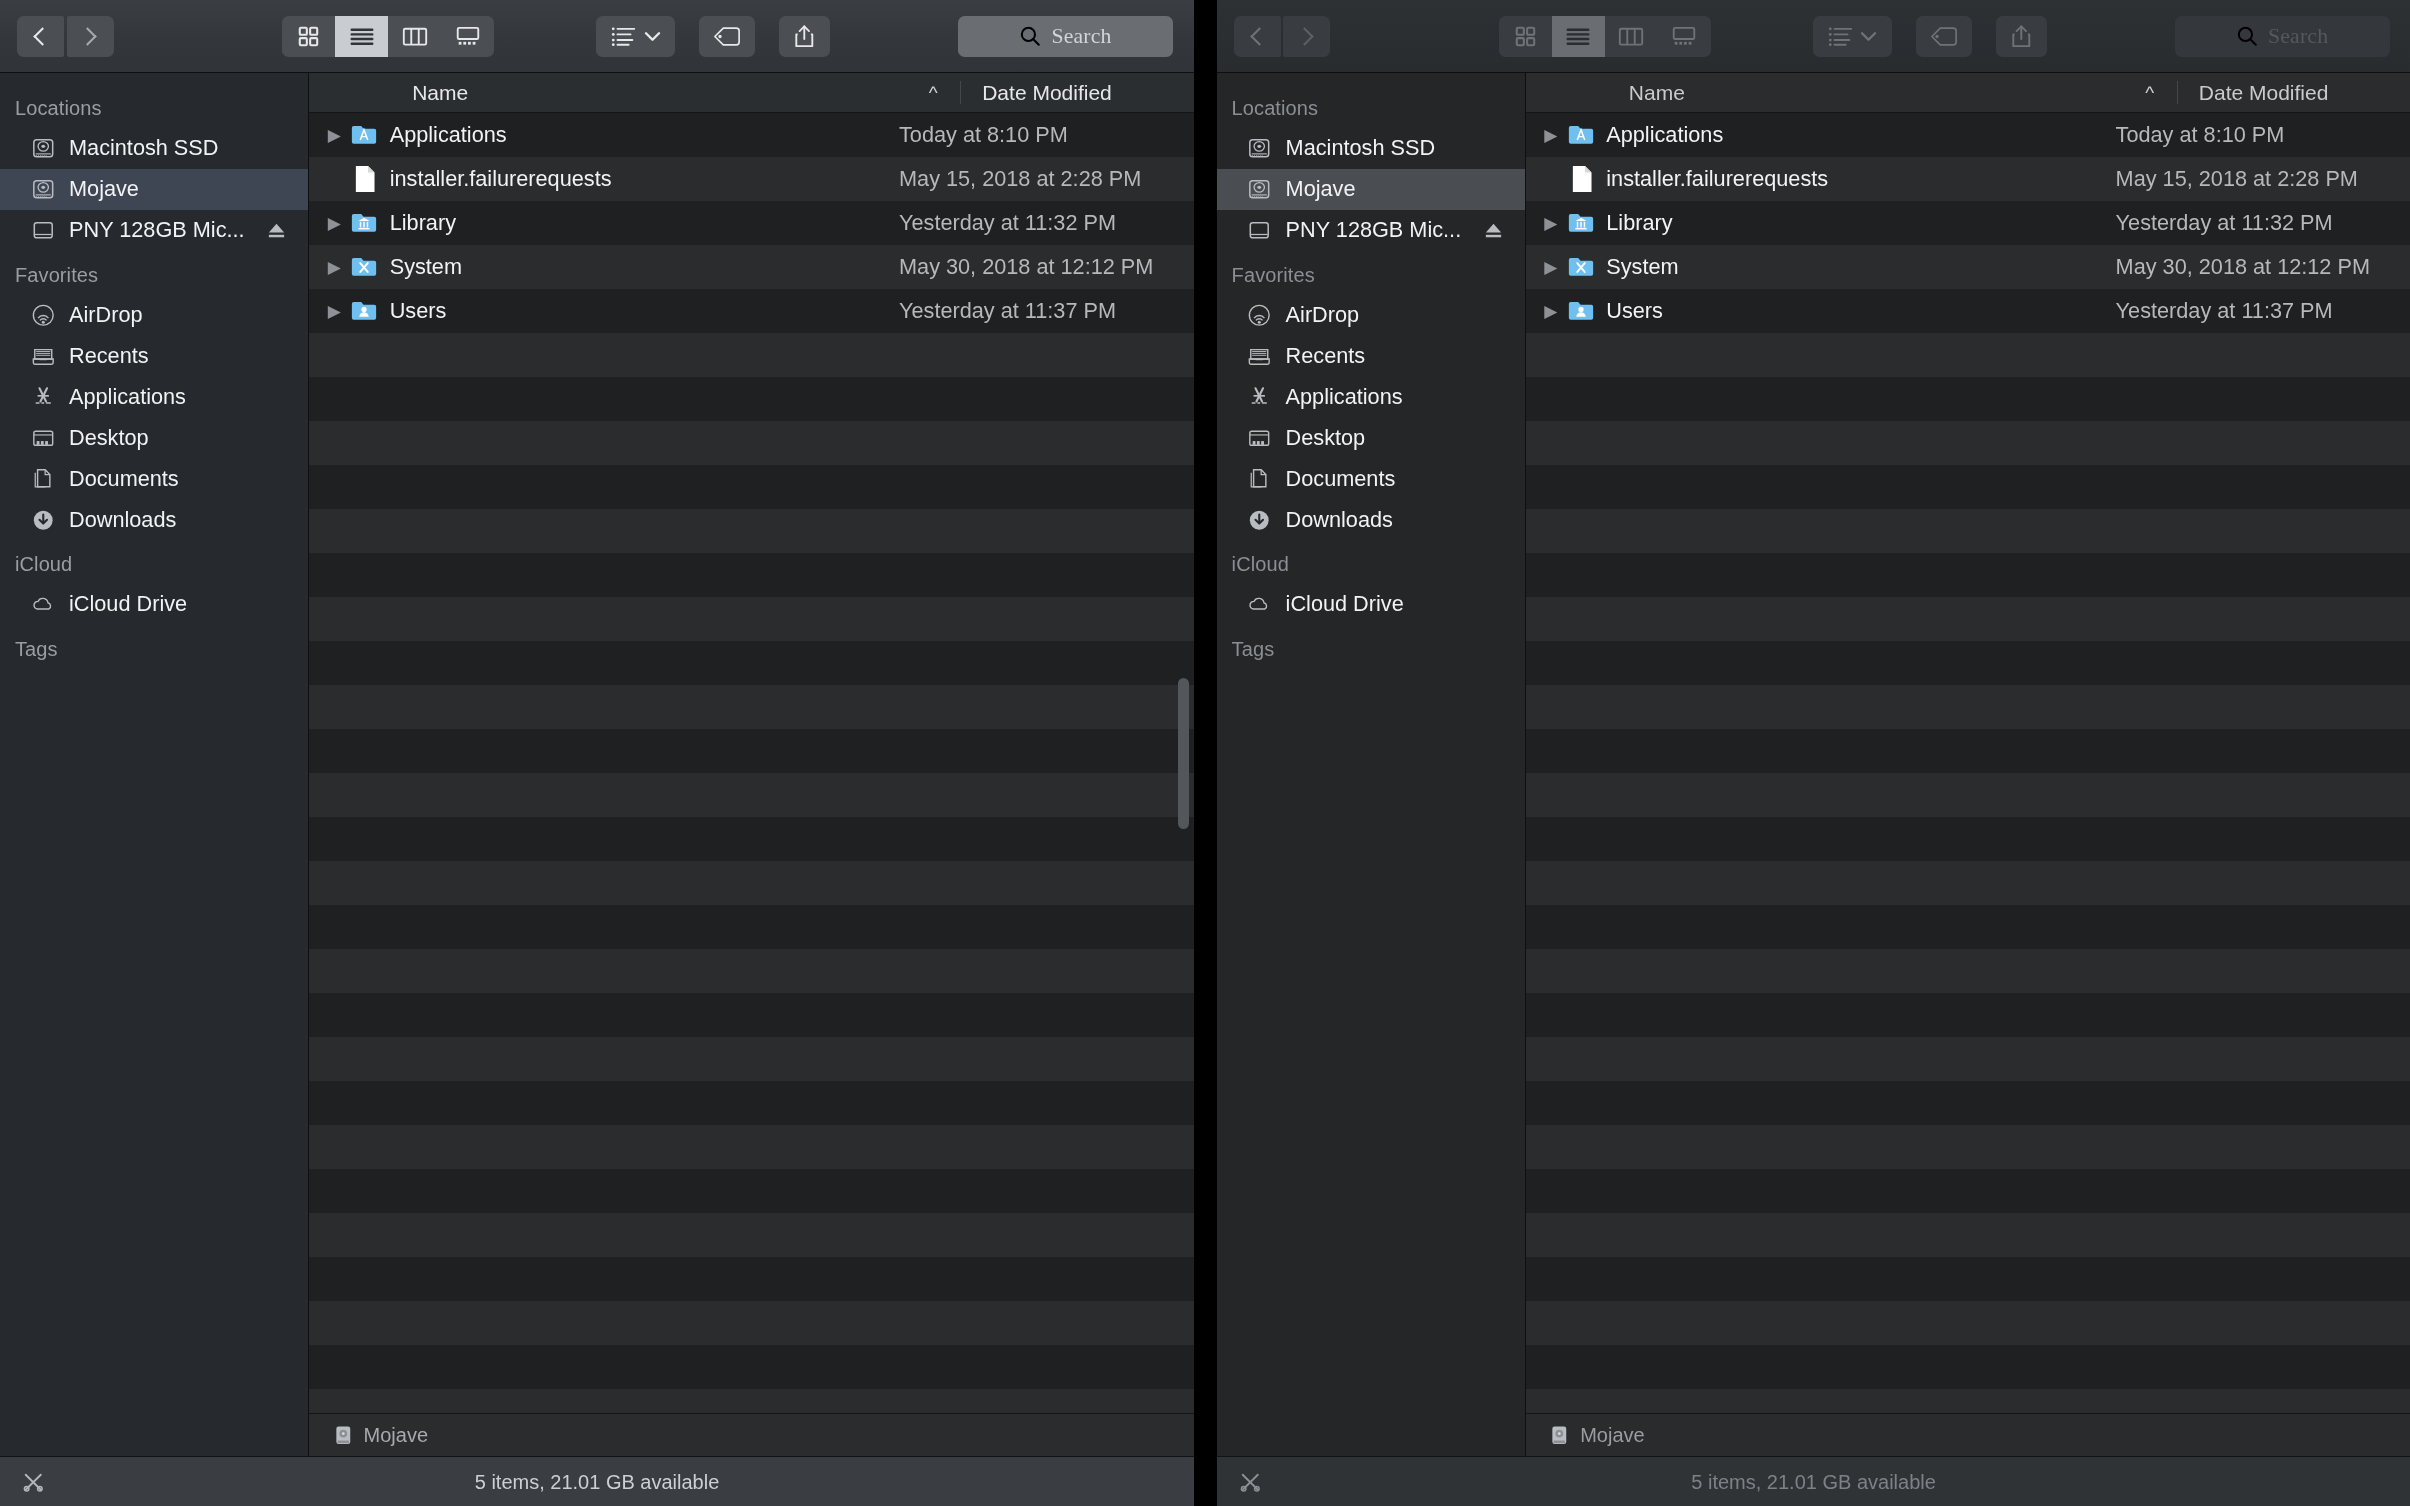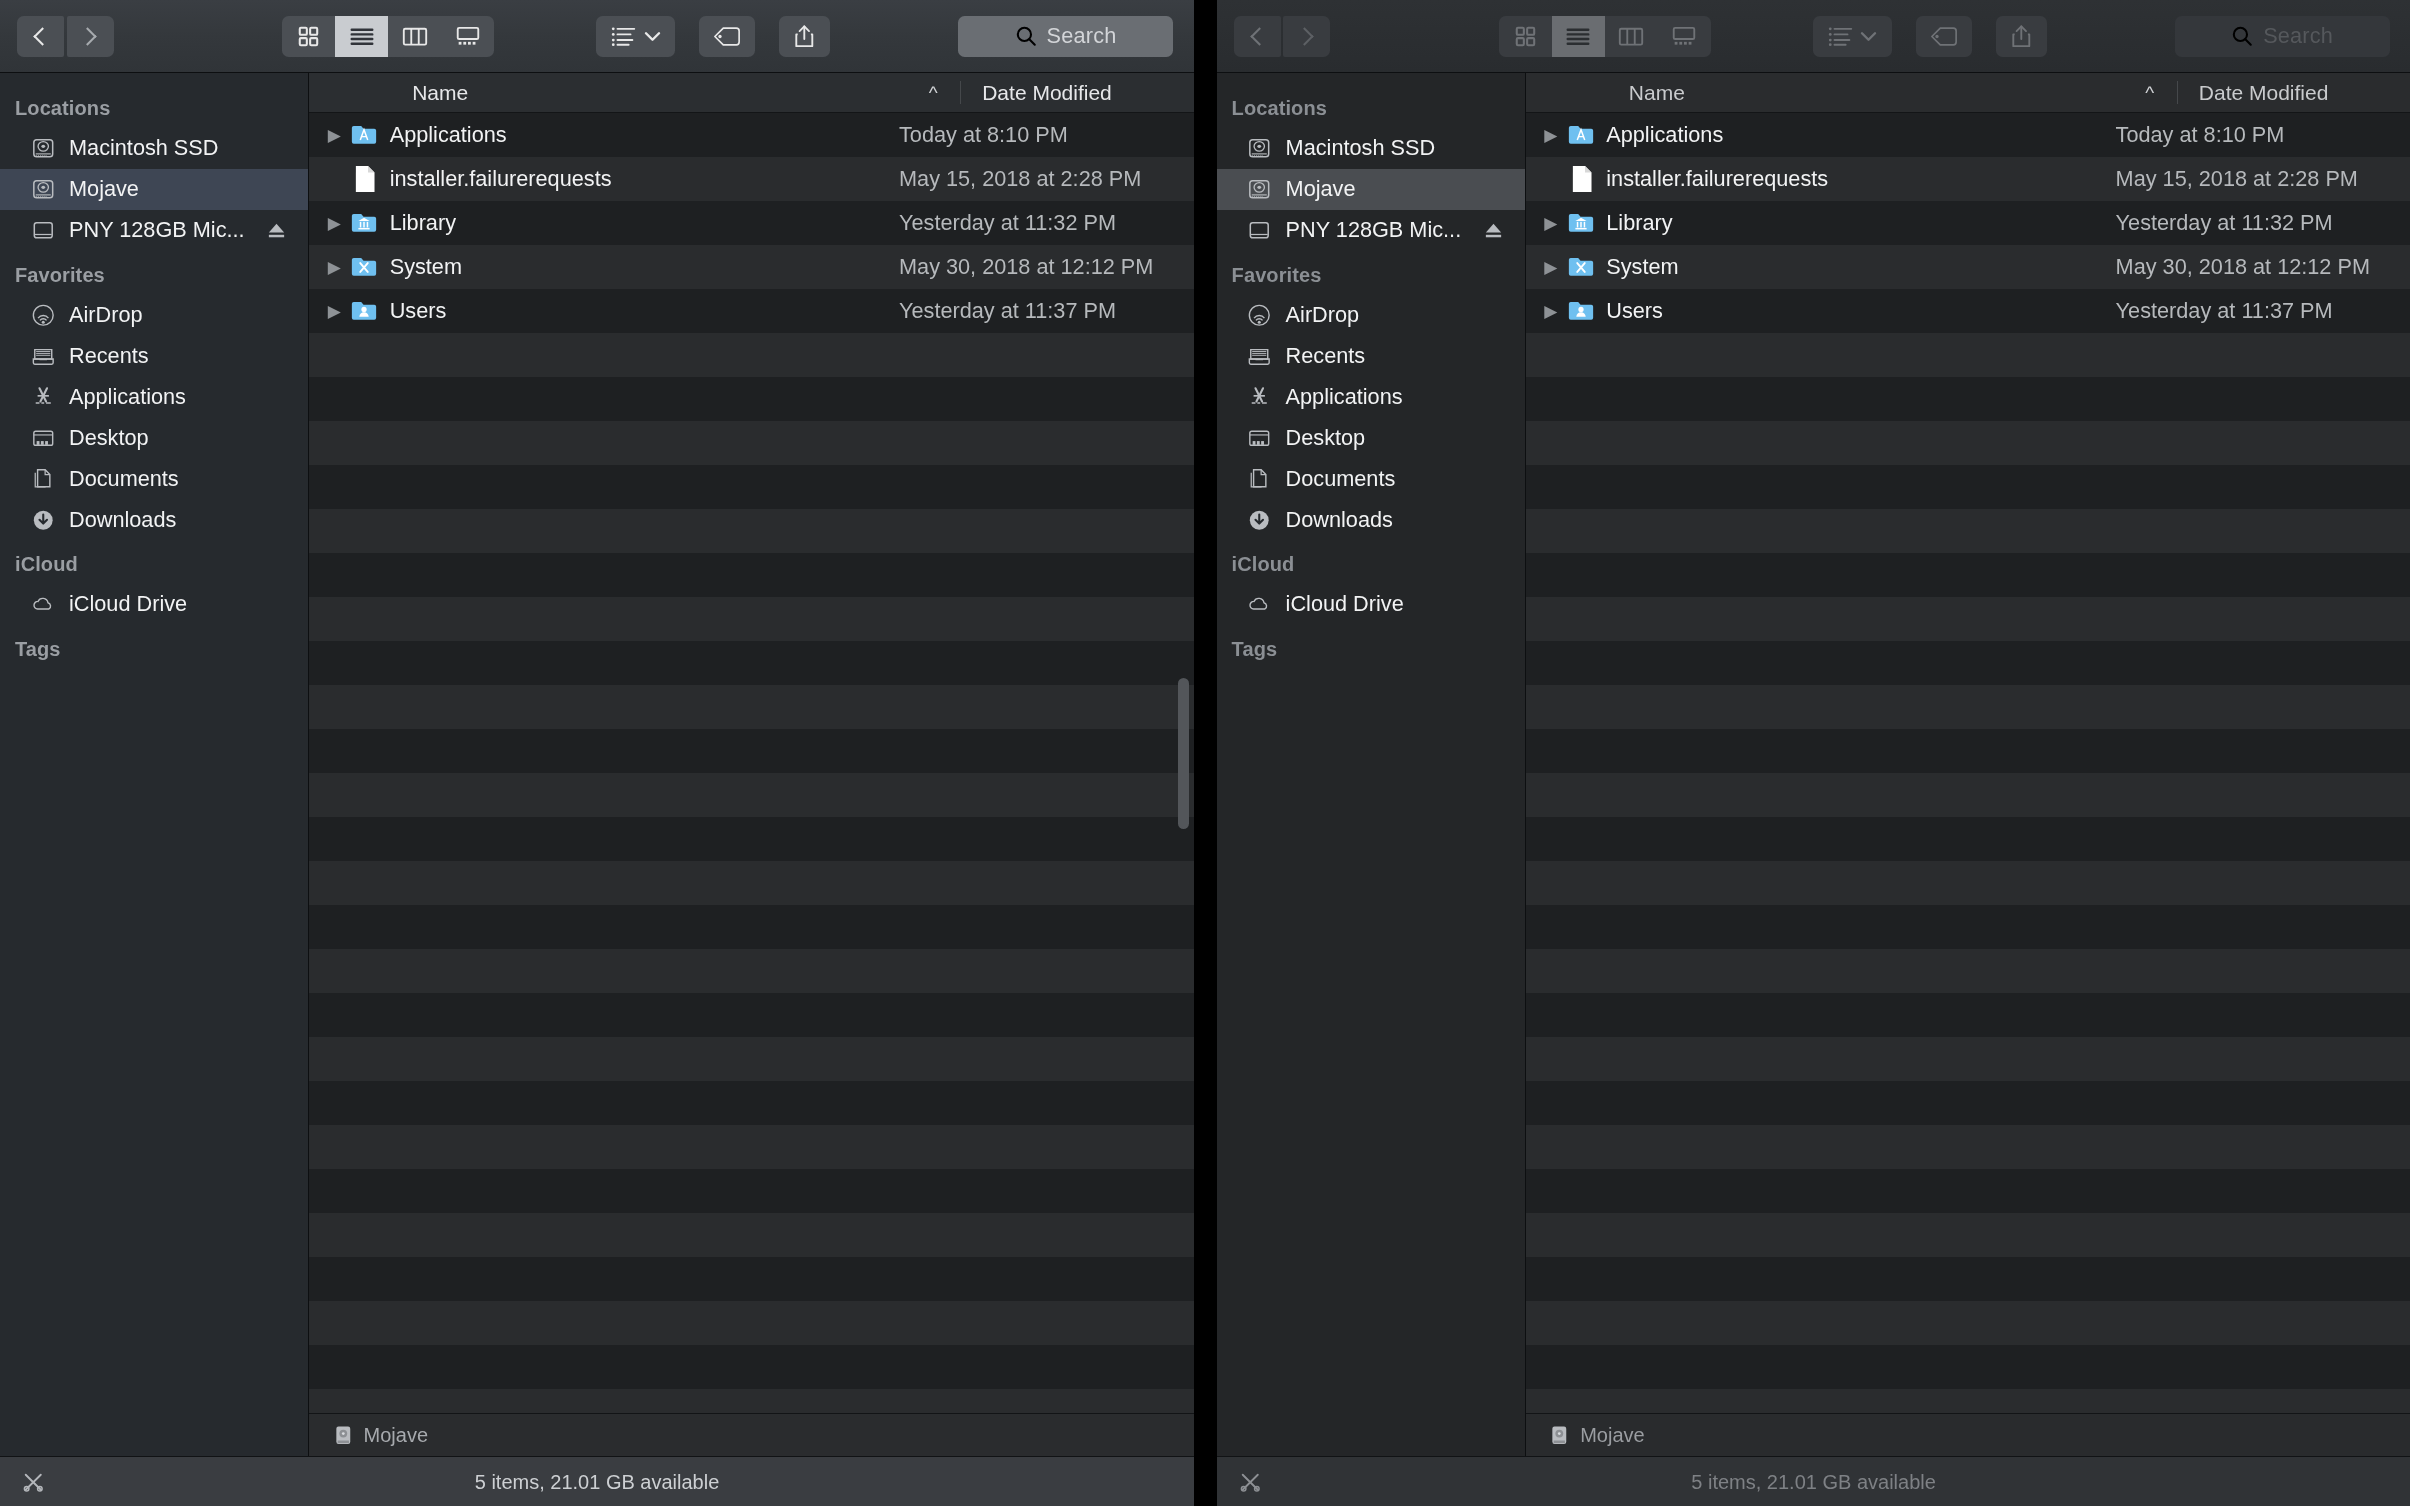--- a/index.html
+++ b/index.html
@@ -60,42 +60,42 @@
   .inactive .viewgroup .tb-btn.sel { background: #6a6d71; color:#2b2e31; }
 
   .arrangegroup { position:absolute; left: 596px; display:flex; }
   .arrangegroup .tb-btn.arrange { width: 79px; height: 41px; gap:5.6px; }
   .tagbtn  { position:absolute; left: 699px; width: 56px; height: 41px; }
   .sharebtn{ position:absolute; left: 779px; width: 51px; height: 41px; }
 
   .searchfield {
     position:absolute; left: 958px; width: 215px; height: 41px;
     background: #6a6e73; border-radius: 6.6px;
-    display:flex; align-items:center; justify-content:center; gap: 9.4px;
+    display:flex; align-items:center; justify-content:center; gap: 9.4px; font-family: Liberation Serif, serif;
   }
   .inactive .searchfield { background: #34373b; }
   .search-ph { font-size: 21.7px; color: #d3d5d8; letter-spacing: 0.2px; }
   .inactive .search-ph { color: #55585c; }
 
   svg.ico { display:block; }
 
   
   .body { flex: 1 1 auto; display: flex; min-height: 0; background:#1e2022; }
 
   
   .sidebar {
     width: 309px; flex: 0 0 309px;
     background: #262a2e;
     padding-top: 11.3px;
     border-right: 0.9px solid #0d0f11;
     overflow: hidden;
   }
   .inactive .sidebar { background: #242628; }
   .sb-header {
-    font-size: 20px; color: #9a9ea3; font-weight: 700;
+    font-size: 20px; color: #9a9ea3; font-weight: 400;
     padding: 13px 0 7.5px 15px; letter-spacing: 0.1px;
   }
   .inactive .sb-header { color: #8b8f94; }
   .sb-item {
     height: 41px; display:flex; align-items:center;
     padding-left: 30px; gap: 13px;
     color: #f2f3f4; font-size: 21.7px; position:relative;
   }
   .sb-item.selected { background: #3e4654; }
   .inactive .sb-item.selected { background: #4a4d51; }

